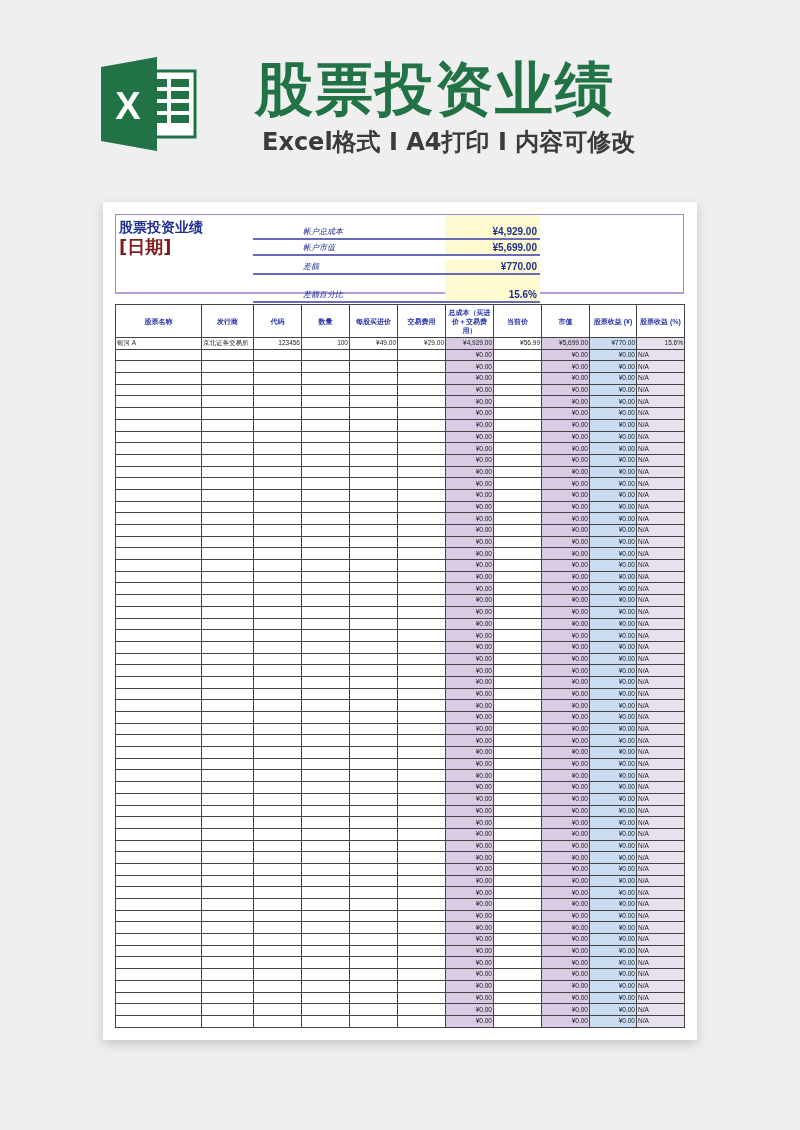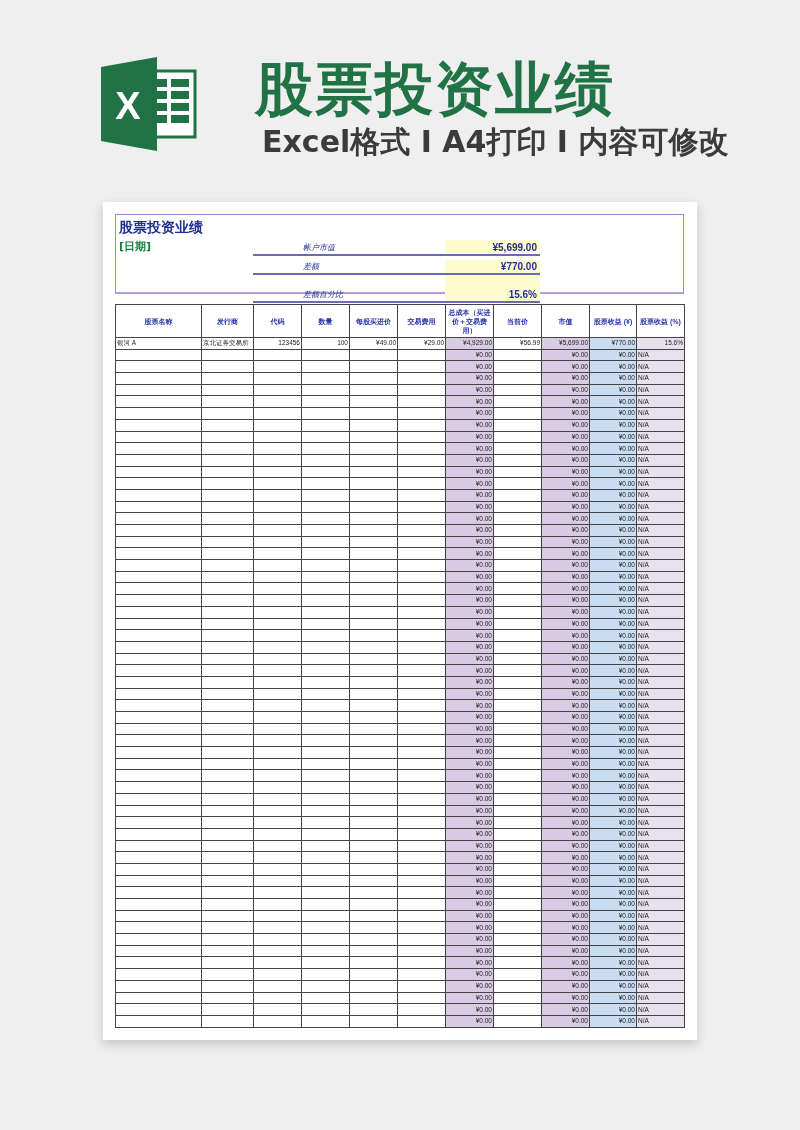--- a/index.html
+++ b/index.html
@@ -2,27 +2,27 @@
 <html><head>
 <meta charset="utf-8">
 <style>
   * { box-sizing: border-box; margin: 0; padding: 0; }
   html, body { width: 800px; height: 1130px; background: #efefef; overflow: hidden; }
   body { position: relative; font-family: "Liberation Sans", "DejaVu Sans", sans-serif; }
 
   .banner { position: absolute; left: 0; top: 0; width: 800px; height: 200px; }
   .excel-logo { position: absolute; left: 101px; top: 57px; width: 96px; height: 94px; }
   .main-title { position: absolute; left: 255px; top: 56px; font-size: 58px; font-weight: bold; color: #217346; letter-spacing: 2px; line-height: 66px; font-family: "DejaVu Sans", sans-serif; }
-  .subtitle { position: absolute; left: 262px; top: 127px; font-size: 30px; font-weight: bold; color: #3b3b3b; line-height: 30px; font-family: "DejaVu Sans", sans-serif; }
+  .subtitle { position: absolute; left: 262px; top: 127px; font-size: 24px; font-weight: bold; color: #3b3b3b; line-height: 30px; font-family: "DejaVu Sans", sans-serif; }
 
   .paper { position: absolute; left: 103px; top: 202px; width: 594px; height: 838px; background: #fff; box-shadow: 0 4px 10px rgba(0,0,0,0.18); }
 
   .summary { position: absolute; left: 115px; top: 214px; width: 569px; height: 80px; border: 1px solid #8d8fd0; border-bottom: 2px solid #b79cd6; }
   .sum-title { position: absolute; left: 3px; top: 2px; font-size: 14px; font-weight: bold; color: #1f2f8f; line-height: 20px; font-family: "DejaVu Sans", sans-serif; }
-  .sum-date { position: absolute; left: 3px; top: 22px; font-size: 11px; font-weight: bold; color: #15803d; line-height: 20px; font-family: "DejaVu Sans", sans-serif; }
+  .sum-date { position: absolute; left: 3px; top: 22px; font-size: 18px; font-weight: bold; color: #7f1d1d; line-height: 20px; font-family: "DejaVu Sans", sans-serif; }
   .sum-row { position: absolute; left: 137px; width: 287px; border-bottom: 2px solid #6a6bb8; }
   .sum-label { position: absolute; left: 50px; bottom: 1px; font-size: 8px; font-style: italic; color: #1f2f8f; }
   .sum-value { position: absolute; left: 192px; top: 0; bottom: 0; width: 95px; background: #fdfbcf; text-align: right; padding-right: 3px; font-size: 10px; font-weight: bold; color: #1f2f8f; display: flex; align-items: flex-end; justify-content: flex-end; padding-bottom: 1px; }
 
   table.grid { position: absolute; left: 115px; top: 304px; border-collapse: collapse; table-layout: fixed; width: 569px; }
   table.grid th { height: 33px; font-size: 7px; font-weight: bold; color: #2a35a8; border: 1px solid #444; background: #fff; text-align: center; vertical-align: middle; line-height: 9px; padding: 0 1px; }
   table.grid td { height: 11.7px; font-size: 6.5px; color: #222; border: 1px solid #444; padding: 0 1px; white-space: nowrap; overflow: hidden; line-height: 10px; }
   td.num { text-align: right; }
   td.purple { background: #d8cbe3; text-align: right; }
   td.blue { background: #c9dcf1; text-align: right; }
@@ -51,20 +51,24 @@
   <div class="main-title">股票投资业绩</div>
   <div class="subtitle">Excel格式 Ⅰ A4打印 Ⅰ 内容可修改</div>
 </div>
 
 <div class="paper"></div>
 
 <div class="summary">
   <div class="sum-title">股票投资业绩</div>
   <div class="sum-date">[日期]</div>
 
+  <div class="sum-row" style="top:0;height:25px;">
+    <span class="sum-label">帐户总成本</span>
+    <span class="sum-value">¥4,929.00</span>
+  </div>
   <div class="sum-row" style="top:25px;height:16px;">
     <span class="sum-label">帐户市值</span>
     <span class="sum-value">¥5,699.00</span>
   </div>
   <div class="sum-row" style="top:45px;height:15px;">
     <span class="sum-label">差额</span>
     <span class="sum-value">¥770.00</span>
   </div>
   <div class="sum-row" style="top:60px;height:28px;">
     <span class="sum-label">差额百分比</span>

